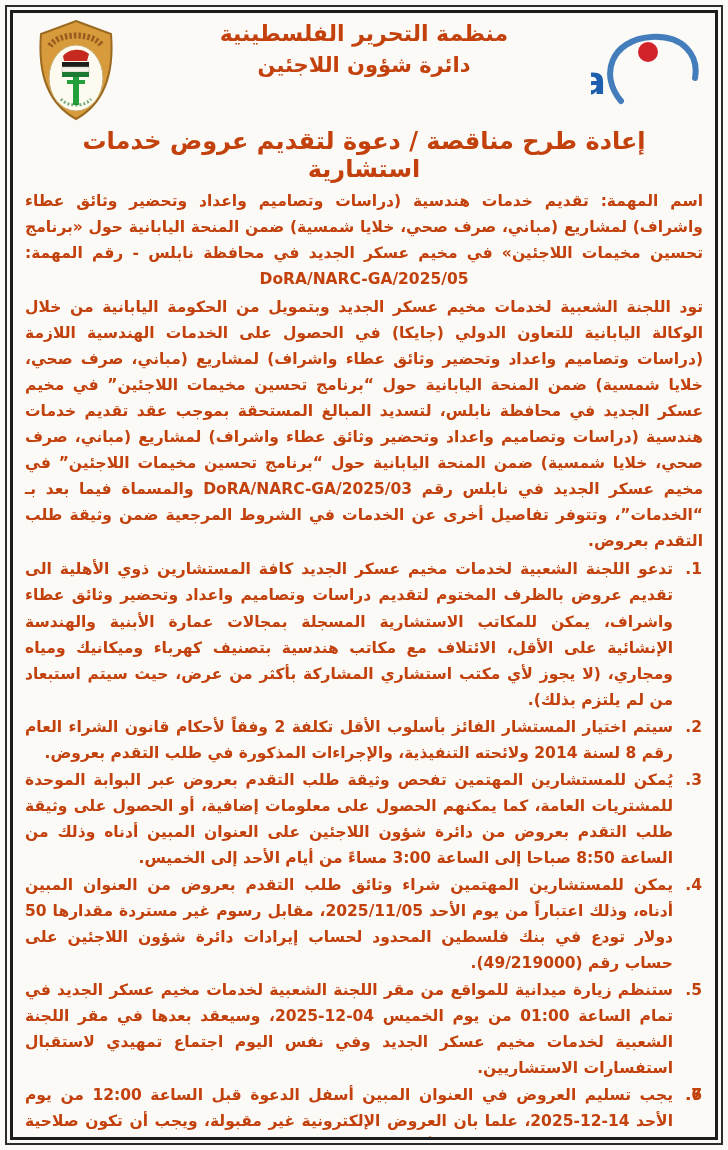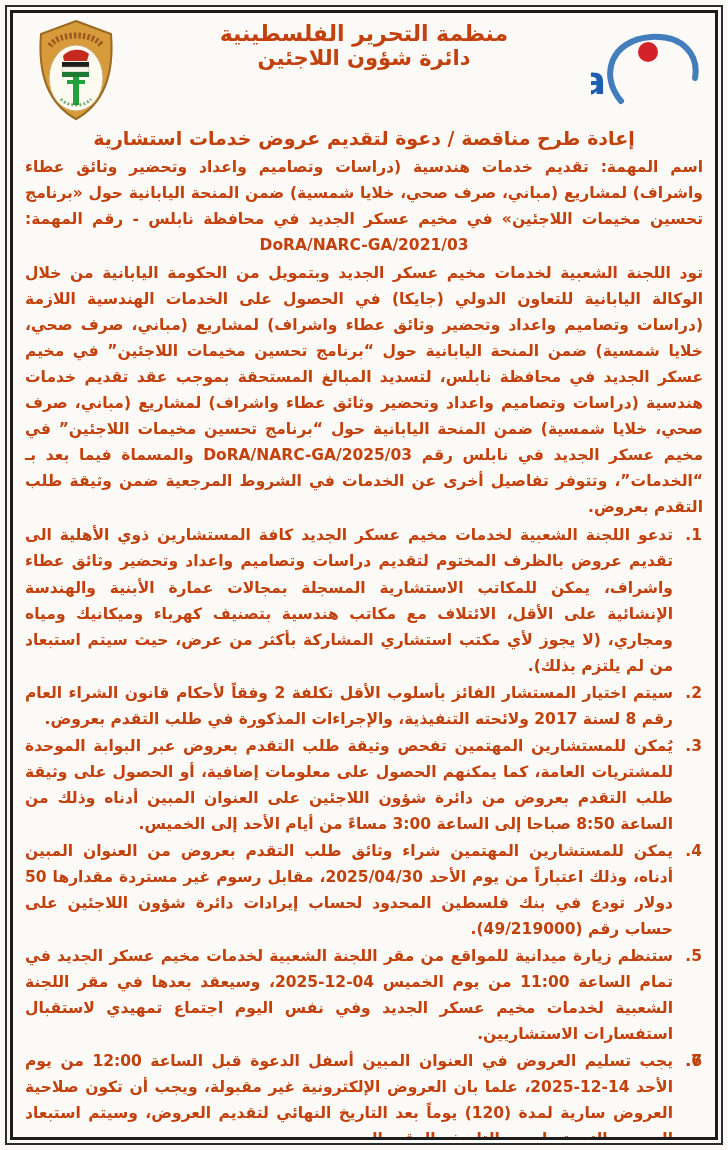--- a/index.html
+++ b/index.html
@@ -14,23 +14,23 @@
   }
   .frame-outer{height:100%;box-sizing:border-box;border:2px solid #2c2c2c;padding:3px;background:#fbfaf7;}
   .frame-inner{
     height:100%;box-sizing:border-box;border:3px solid #1c1c1c;
     padding:4px 12px 20px;overflow:hidden;display:flex;flex-direction:column;
     color:#c2410c;
   }
   
   .masthead{position:relative;text-align:center;padding:4px 118px 0;min-height:98px;}
   .org1{font-size:22px;font-weight:bold;}
-  .org2{font-size:21px;font-weight:bold;}
+  .org2{font-size:21px;font-weight:bold;margin-top:7px;}
   .org3{font-size:20px;font-weight:bold;margin-top:9px;}
-  .doc-title{font-size:19px;font-weight:bold;text-align:center;margin:8px 0 5px;}
+  .doc-title{font-size:24px;font-weight:bold;text-align:center;margin:8px 0 5px;}
   .emblem{position:absolute;left:8px;top:2px;width:86px;height:102px;}
   .jica{position:absolute;right:0;top:14px;width:112px;height:74px;}
   
   .bodytext{font-size:15.5px;line-height:1.68;font-weight:bold;text-align:justify;}
   .bodytext p{margin:0 0 2px;}
   .p-center-last{text-align-last:center;}
   ol.items{list-style:none;margin:1px 0 0;padding:0;}
   li.item{position:relative;padding-right:30px;margin:0 0 1px;}
   li.item .num{position:absolute;right:1px;top:0;white-space:nowrap;}
 </style>
@@ -67,43 +67,43 @@
             <path d="M30 70 C8 44 20 9 60 6 C92 4 108 24 104 47" fill="none" stroke="#2f6fb4" stroke-width="6" stroke-linecap="round" opacity="0.9"></path>
             <circle cx="57" cy="21" r="10" fill="#d2232a"></circle>
             <text x="13" y="63" font-size="37" font-weight="bold" fill="#1d5fae" letter-spacing="-2" font-family="DejaVu Sans, sans-serif">jica</text>
           </svg>
         </div>
       </header>
 
       <h1 class="doc-title">إعادة طرح مناقصة / دعوة لتقديم عروض خدمات استشارية</h1>
 
       <section class="bodytext">
-        <p class="p-center-last">اسم المهمة: تقديم خدمات هندسية (دراسات وتصاميم واعداد وتحضير وثائق عطاء واشراف) لمشاريع (مباني، صرف صحي، خلايا شمسية) ضمن المنحة اليابانية حول «برنامج تحسين مخيمات اللاجئين» في مخيم عسكر الجديد في محافظة نابلس - رقم المهمة: DoRA/NARC-GA/2021/03</p>
+        <p class="p-center-last">اسم المهمة: تقديم خدمات هندسية (دراسات وتصاميم واعداد وتحضير وثائق عطاء واشراف) لمشاريع (مباني، صرف صحي، خلايا شمسية) ضمن المنحة اليابانية حول «برنامج تحسين مخيمات اللاجئين» في مخيم عسكر الجديد في محافظة نابلس - رقم المهمة: DoRA/NARC-GA/2025/05</p>
         <p>تود اللجنة الشعبية لخدمات مخيم عسكر الجديد وبتمويل من الحكومة اليابانية من خلال الوكالة اليابانية للتعاون الدولي (جايكا) في الحصول على الخدمات الهندسية اللازمة (دراسات وتصاميم واعداد وتحضير وثائق عطاء واشراف) لمشاريع (مباني، صرف صحي، خلايا شمسية) ضمن المنحة اليابانية حول “برنامج تحسين مخيمات اللاجئين” في مخيم عسكر الجديد في محافظة نابلس، لتسديد المبالغ المستحقة بموجب عقد تقديم خدمات هندسية (دراسات وتصاميم واعداد وتحضير وثائق عطاء واشراف) لمشاريع (مباني، صرف صحي، خلايا شمسية) ضمن المنحة اليابانية حول “برنامج تحسين مخيمات اللاجئين” في مخيم عسكر الجديد في نابلس رقم DoRA/NARC-GA/2025/03 والمسماة فيما بعد بـ “الخدمات”، وتتوفر تفاصيل أخرى عن الخدمات في الشروط المرجعية ضمن وثيقة طلب التقدم بعروض.</p>
 
         <ol class="items">
           <li class="item">
             <span class="num">1.</span>
             <span class="txt">تدعو اللجنة الشعبية لخدمات مخيم عسكر الجديد كافة المستشارين ذوي الأهلية الى تقديم عروض بالظرف المختوم لتقديم دراسات وتصاميم واعداد وتحضير وثائق عطاء واشراف، يمكن للمكاتب الاستشارية المسجلة بمجالات عمارة الأبنية والهندسة الإنشائية على الأقل، الائتلاف مع مكاتب هندسية بتصنيف كهرباء وميكانيك ومياه ومجاري، (لا يجوز لأي مكتب استشاري المشاركة بأكثر من عرض، حيث سيتم استبعاد من لم يلتزم بذلك).</span>
           </li>
           <li class="item">
             <span class="num">2.</span>
-            <span class="txt">سيتم اختيار المستشار الفائز بأسلوب الأقل تكلفة 2 وفقاً لأحكام قانون الشراء العام رقم 8 لسنة 2017 ولائحته التنفيذية، والإجراءات المذكورة في طلب التقدم بعروض.</span>
+            <span class="txt">سيتم اختيار المستشار الفائز بأسلوب الأقل تكلفة 2 وفقاً لأحكام قانون الشراء العام رقم 8 لسنة 2014 ولائحته التنفيذية، والإجراءات المذكورة في طلب التقدم بعروض.</span>
           </li>
           <li class="item">
             <span class="num">3.</span>
             <span class="txt">يُمكن للمستشارين المهتمين تفحص وثيقة طلب التقدم بعروض عبر البوابة الموحدة للمشتريات العامة، كما يمكنهم الحصول على معلومات إضافية، أو الحصول على وثيقة طلب التقدم بعروض من دائرة شؤون اللاجئين على العنوان المبين أدناه وذلك من الساعة 8:50 صباحا إلى الساعة 3:00 مساءً من أيام الأحد إلى الخميس.</span>
           </li>
           <li class="item">
             <span class="num">4.</span>
-            <span class="txt">يمكن للمستشارين المهتمين شراء وثائق طلب التقدم بعروض من العنوان المبين أدناه، وذلك اعتباراً من يوم الأحد 2025/04/30، مقابل رسوم غير مستردة مقدارها 50 دولار تودع في بنك فلسطين المحدود لحساب إيرادات دائرة شؤون اللاجئين على حساب رقم (49/219000).</span>
+            <span class="txt">يمكن للمستشارين المهتمين شراء وثائق طلب التقدم بعروض من العنوان المبين أدناه، وذلك اعتباراً من يوم الأحد 2025/11/05، مقابل رسوم غير مستردة مقدارها 50 دولار تودع في بنك فلسطين المحدود لحساب إيرادات دائرة شؤون اللاجئين على حساب رقم (49/219000).</span>
           </li>
           <li class="item">
             <span class="num">5.</span>
-            <span class="txt">ستنظم زيارة ميدانية للمواقع من مقر اللجنة الشعبية لخدمات مخيم عسكر الجديد في تمام الساعة 11:00 من يوم الخميس 04-12-2025، وسيعقد بعدها في مقر اللجنة الشعبية لخدمات مخيم عسكر الجديد وفي نفس اليوم اجتماع تمهيدي لاستقبال استفسارات الاستشاريين.</span>
+            <span class="txt">ستنظم زيارة ميدانية للمواقع من مقر اللجنة الشعبية لخدمات مخيم عسكر الجديد في تمام الساعة 01:00 من يوم الخميس 04-12-2025، وسيعقد بعدها في مقر اللجنة الشعبية لخدمات مخيم عسكر الجديد وفي نفس اليوم اجتماع تمهيدي لاستقبال استفسارات الاستشاريين.</span>
           </li>
           <li class="item">
             <span class="num">6.</span>
           </li>
           <li class="item">
             <span class="num">7.</span>
             <span class="txt">يجب تسليم العروض في العنوان المبين أسفل الدعوة قبل الساعة 12:00 من يوم الأحد 14-12-2025، علما بان العروض الإلكترونية غير مقبولة، ويجب أن تكون صلاحية العروض سارية لمدة (120) يوماً بعد التاريخ النهائي لتقديم العروض، وسيتم استبعاد العروض التي تصل بعد التاريخ والوقت المحددين.</span>
           </li>
 
         </ol>

